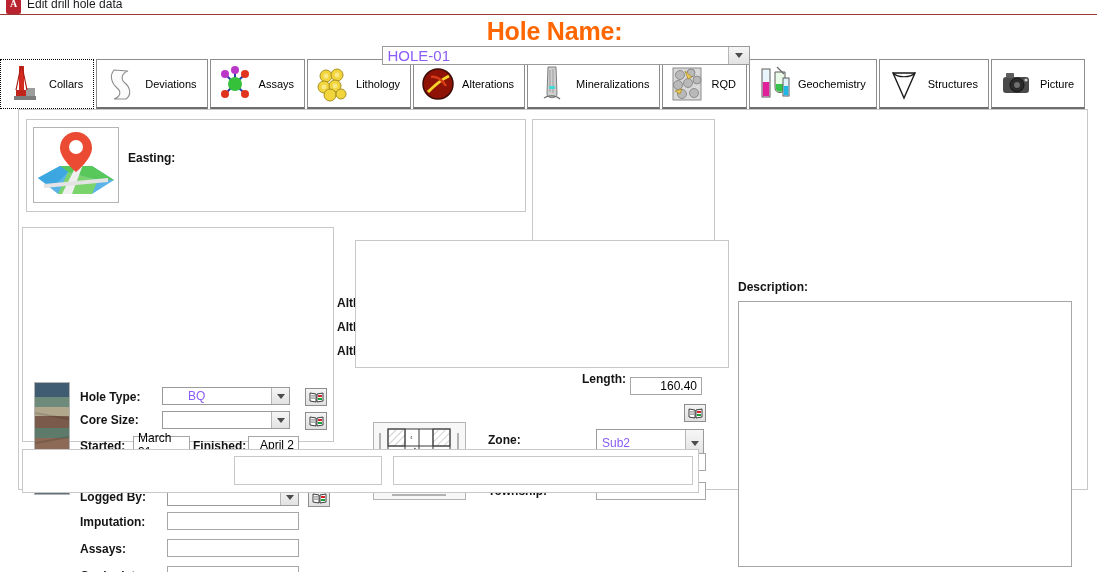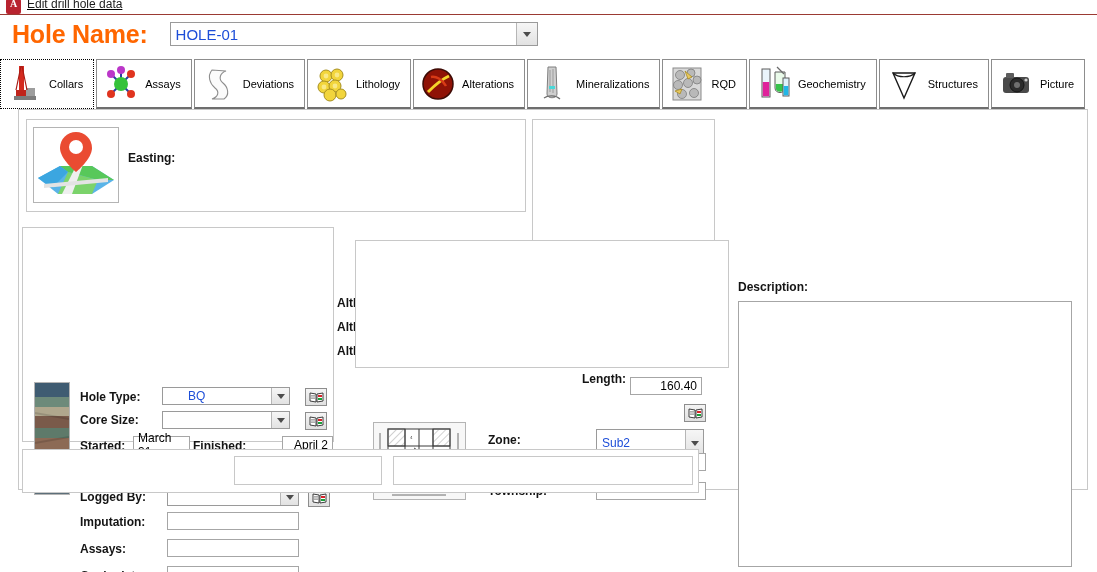--- a/index.html
+++ b/index.html
@@ -13,21 +13,20 @@
   }
   
   .titlebar {
     height: 14px;
     display: flex;
     align-items: center;
     gap: 6px;
     padding-left: 6px;
     background: #ffffff;
     overflow: hidden;
-    text-decoration: underline;
   }
   .titlebar .app-icon {
     width: 15px; height: 15px;
     background: #b8232f;
     border-radius: 2px;
     position: relative;
     flex: 0 0 auto;
     margin-top: -2px;
   }
   .titlebar .app-icon::after {
@@ -51,20 +50,21 @@
     height: 1px;
     background: #9b3a33;
     width: 100%;
   }
   
   .holename-row {
     height: 34px;
     display: flex;
     align-items: center;
     padding: 2px 0 0 12px;
+    flex-direction: column;
   }
   .holename-label {
     color: #FF6600;
     font-weight: bold;
     font-size: 25px;
     letter-spacing: -0.2px;
     white-space: nowrap;
   }
   .combo {
     position: relative;
@@ -72,21 +72,21 @@
     border: 1px solid #9a9a9a;
     box-sizing: border-box;
     display: flex;
     align-items: center;
   }
   .combo .combo-val {
     flex: 1 1 auto;
     padding-left: 5px;
     white-space: nowrap;
     overflow: hidden;
-    color: #1d4ed8;
+    color: #8b5cf6;
   }
   .combo .combo-btn {
     width: 17px;
     align-self: stretch;
     background: linear-gradient(#f6f6f6, #e2e2e2);
     border-left: 1px solid #b6b6b6;
     display: flex;
     align-items: center;
     justify-content: center;
   }
@@ -206,20 +206,29 @@
     <span class="tab-ico">
       <svg width="30" height="40" viewBox="0 0 30 40">
         <rect x="9" y="2" width="5" height="26" fill="#d42a1f"></rect>
         <rect x="6" y="26" width="12" height="8" fill="#c0241b"></rect>
         <rect x="16" y="24" width="9" height="10" fill="#9d9d9d"></rect>
         <rect x="4" y="32" width="22" height="4" fill="#7c7c7c"></rect>
         <path d="M11 2 L6 26 M12 2 L17 26" stroke="#a81c15" stroke-width="1.2" fill="none"></path>
       </svg>
     </span>
     <span class="tab-label">Collars</span>
+  </div>
+
+  <div class="tab">
+    <span class="tab-ico">
+      <svg width="30" height="40" viewBox="0 0 30 40">
+        <path d="M8 6 C3 12 6 20 11 24 C16 28 14 33 8 35 L20 35 C26 31 24 23 19 19 C14 15 16 9 22 7 Z" fill="#fbfbfb" stroke="#8d8d8d" stroke-width="1.1"></path>
+      </svg>
+    </span>
+    <span class="tab-label">Deviations</span>
   </div>
 
   <div class="tab">
     <span class="tab-ico">
       <svg width="32" height="40" viewBox="0 0 32 40">
         <g stroke="#2a3fa0" stroke-width="2">
           <line x1="16" y1="20" x2="6" y2="10"></line>
             <line x1="16" y1="20" x2="26" y2="10"></line>
           <line x1="16" y1="20" x2="6" y2="30"></line>
             <line x1="16" y1="20" x2="26" y2="30"></line>
@@ -227,29 +236,20 @@
         </g>
         <circle cx="16" cy="20" r="7" fill="#35c23a"></circle>
         <circle cx="6" cy="10" r="4" fill="#bb37c9"></circle>
         <circle cx="26" cy="10" r="4" fill="#e0341f"></circle>
         <circle cx="6" cy="30" r="4" fill="#e0341f"></circle>
         <circle cx="26" cy="30" r="4" fill="#e0341f"></circle>
         <circle cx="16" cy="6" r="4" fill="#bb37c9"></circle>
       </svg>
     </span>
     <span class="tab-label">Assays</span>
-  </div>
-
-  <div class="tab">
-    <span class="tab-ico">
-      <svg width="30" height="40" viewBox="0 0 30 40">
-        <path d="M8 6 C3 12 6 20 11 24 C16 28 14 33 8 35 L20 35 C26 31 24 23 19 19 C14 15 16 9 22 7 Z" fill="#fbfbfb" stroke="#8d8d8d" stroke-width="1.1"></path>
-      </svg>
-    </span>
-    <span class="tab-label">Deviations</span>
   </div>
 
   <div class="tab">
     <span class="tab-ico">
       <svg width="32" height="40" viewBox="0 0 32 40">
         <g fill="#f2d53c" stroke="#a89020" stroke-width="1">
           <circle cx="10" cy="12" r="6"></circle>
             <circle cx="21" cy="11" r="6"></circle>
           <circle cx="8" cy="23" r="6"></circle>
             <circle cx="19" cy="22" r="6"></circle>
@@ -458,21 +458,21 @@
       <rect x="9" y="4" width="4" height="2" fill="#d8232a"></rect>
       <rect x="9" y="7" width="4" height="2" fill="#1aa23a"></rect>
       <rect x="2" y="4.4" width="4" height="1" fill="#777"></rect>
       <rect x="2" y="6.6" width="4" height="1" fill="#777"></rect>
     </svg>
   </div>
 
   <div class="lbl" style="position:absolute; left:80px; top:330px;">Started:</div>
   <div class="txt" style="left:133px; top:327px; width:57px; height:18px;">March 31</div>
   <div class="lbl" style="position:absolute; left:193px; top:330px;">Finished:</div>
-  <div class="txt right" style="left:248px; top:327px; width:51px; height:18px;margin-left:34px;">April 2</div>
+  <div class="txt right" style="left:248px; top:327px; width:51px; height:18px;">April 2</div>
 
   <div class="lbl" style="position:absolute; left:80px; top:353px;">Contractor:</div>
   <div class="combo" style="position:absolute; left:167px; top:351px; width:132px; height:18px;">
     <span class="combo-val"></span>
     <span class="combo-btn">
         <span class="chev"></span>
       </span>
   </div>
   <div class="bookbtn" style="left:308px; top:352px;">
     <svg width="15" height="12" viewBox="0 0 15 12">

